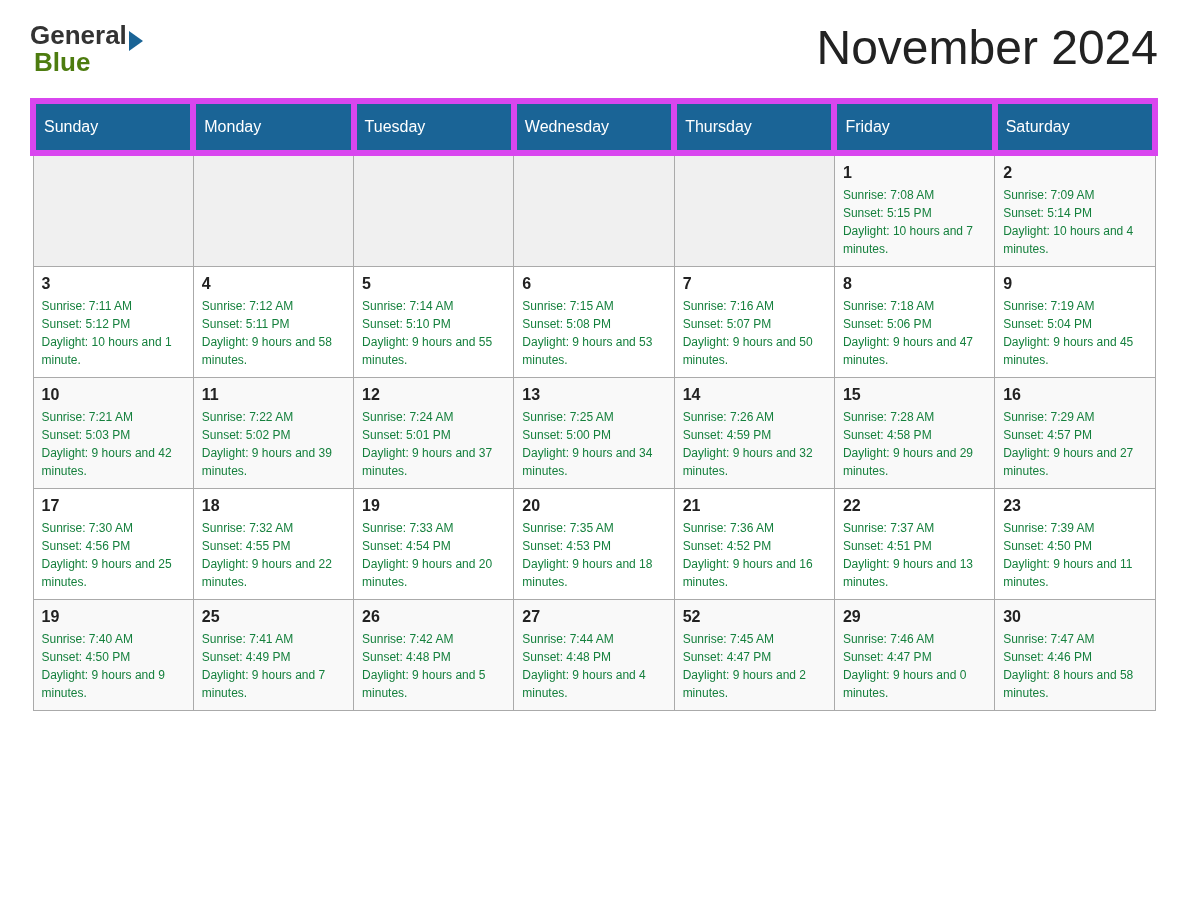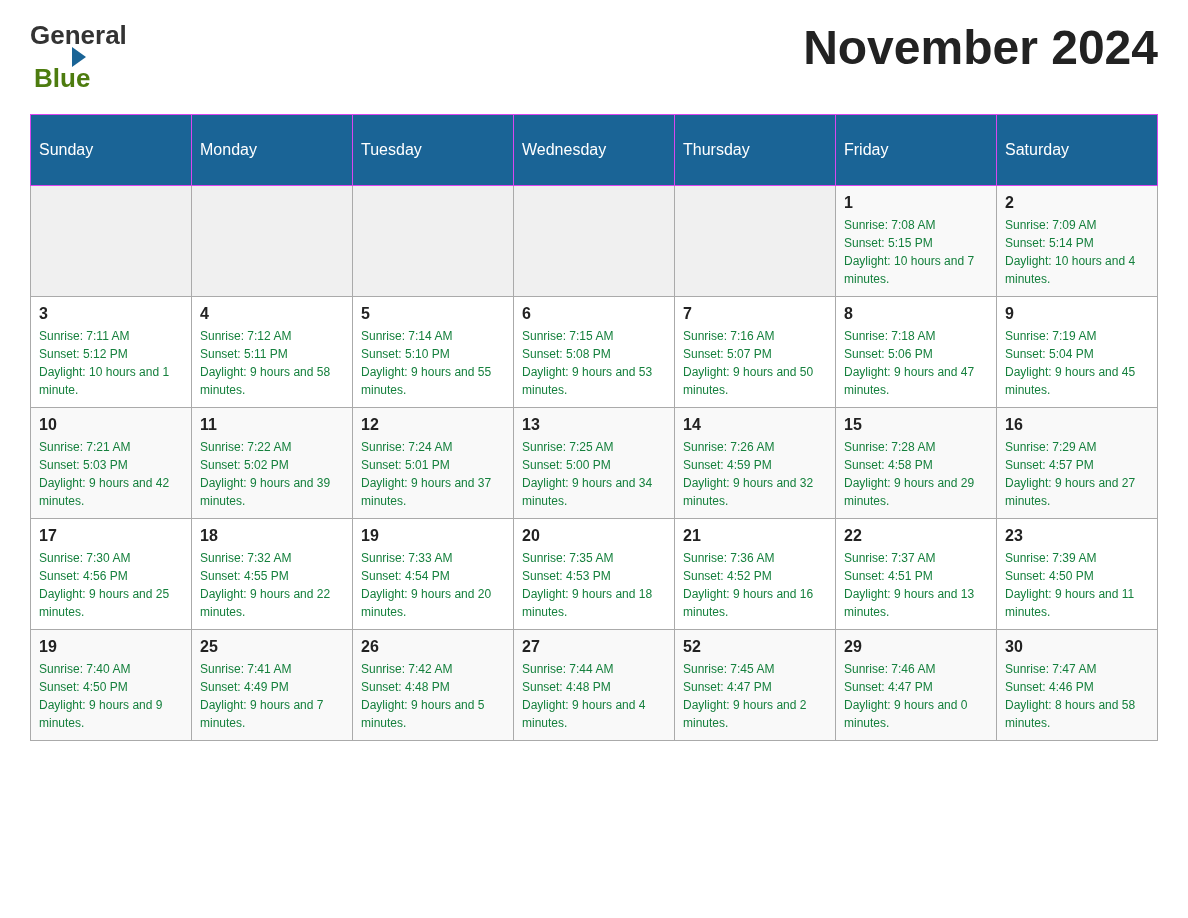--- a/index.html
+++ b/index.html
@@ -17,22 +17,21 @@
       align-items: flex-start;
       margin-bottom: 20px;
     }
     .logo {
       display: flex;
       flex-direction: column;
       align-items: flex-start;
     }
     .logo-text {
       display: flex;
-      align-items: center;
-      flex-direction: column;
+      align-items: flex-end;
     }
     .logo-general {
       font-size: 26px;
       font-weight: bold;
       color: #333;
     }
     .logo-arrow {
       width: 0;
       height: 0;
       border-left: 14px solid #1a6496;
@@ -46,39 +45,39 @@
       font-weight: bold;
       color: #4d7c0f;
       margin-top: -4px;
       margin-left: 4px;
     }
     .title-block {
       text-align: right;
     }
     .month-title {
       font-size: 48px;
-      font-weight: bold;
+      font-weight: normal;
       color: #222;
     }
     .location {
       font-size: 20px;
       color: #555;
     }
     table {
       width: 100%;
       border-collapse: collapse;
     }
     thead tr th {
       background-color: #1a6496;
       color: #fff;
-      padding: 26px 8px;
+      padding: 14px 8px;
       font-size: 16px;
       font-weight: normal;
       text-align: left;
-      border: 1px solid #d946ef;
+      border: 6px solid #d946ef;
     }
     tbody tr td {
       vertical-align: top;
       padding: 8px;
       border: 1px solid #aaa;
       width: 14.28%;
       min-height: 100px;
       background: #fff;
     }
     tbody tr:nth-child(odd) td {

